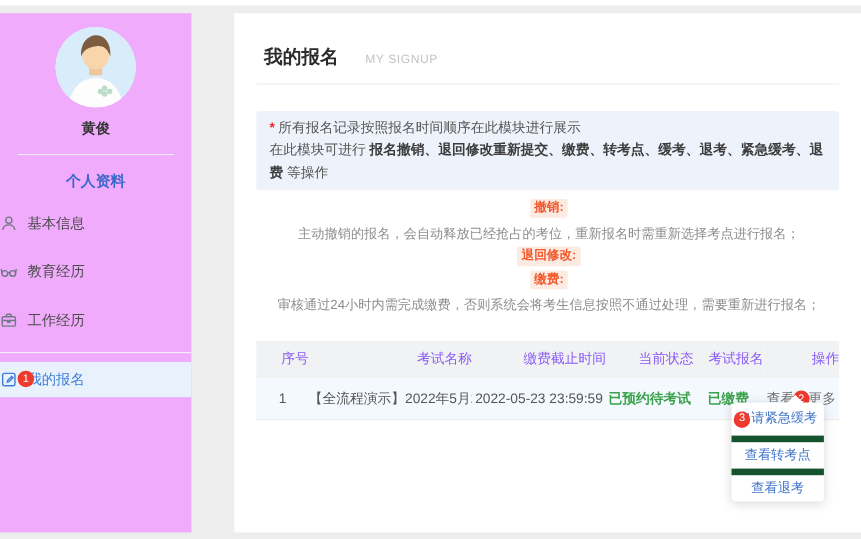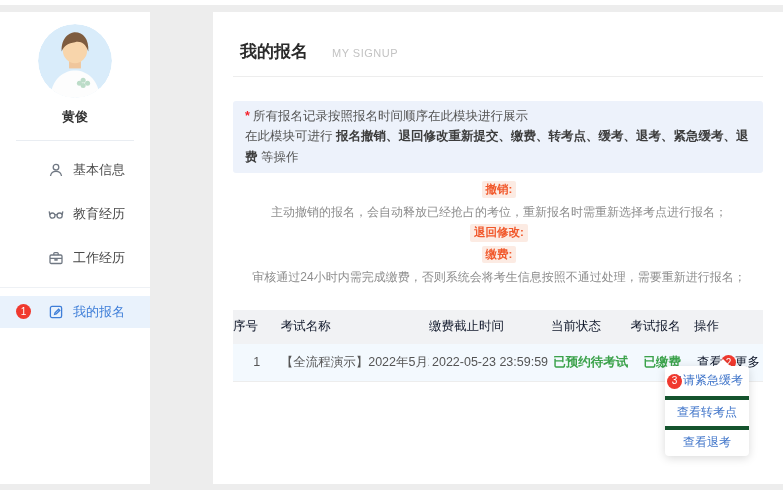--- a/index.html
+++ b/index.html
@@ -3,28 +3,28 @@
 <meta charset="utf-8">
 <style>
   * { margin:0; padding:0; box-sizing:border-box; }
   html,body { width:783px; height:490px; overflow:hidden;
     font-family:"Liberation Sans","DejaVu Sans",sans-serif; background:#ededed; }
 
   .page { position:relative; width:783px; height:490px; }
   .topbar { position:absolute; left:0; top:0; width:783px; height:5px; background:#ffffff; }
 
   
-  .sidebar { position:absolute; left:0; top:12px; width:150px; height:472px; background:#ffffff; }
+  .sidebar { position:absolute; left:0; top:12px; width:174px; height:472px; background:#f0abfc; }
   .avatar-wrap { width:100%; display:flex; justify-content:center; padding-top:12px; }
   .avatar { width:74px; height:74px; border-radius:50%; overflow:hidden; }
   .user-name { text-align:center; font-size:13px; font-weight:700; color:#333; margin-top:10px; }
   .side-divider { height:1px; background:#e9edf2; margin:14px 16px 0 16px; }
   .side-divider.full { margin:14px 0 0 0; background:#eef1f5; }
   .side-heading { text-align:center; color:#3a66cc; font-weight:700; font-size:13.5px; margin-top:15px; }
-  .side-item { display:flex; align-items:center; gap:9px; padding-left:48px; height:30px; margin-top:14px;
+  .side-item { display:flex; align-items:center; gap:9px; height:30px; margin-top:14px;
     font-size:13px; color:#4a4a4a; cursor:pointer; position:relative; }
   .side-item .ico { width:16px; height:16px; display:inline-flex; color:#707883; flex:0 0 16px; }
   .side-item.active { background:#e9f2fc; color:#3e7ed8; margin-top:8px; height:32px; }
   .side-item.active .ico { color:#3e7ed8; }
   .num-badge { background:#f0392e; color:#fff; width:15px; height:15px; border-radius:50%;
     font-size:10px; display:inline-flex; align-items:center; justify-content:center; line-height:1; }
   .side-item .num-badge { position:absolute; left:16px; top:8px; }
 
   
   .content { position:absolute; left:213px; top:12px; width:570px; height:472px; background:#ffffff;
@@ -40,35 +40,35 @@
   .notice-box b { color:#3c3c3c; font-weight:700; }
 
   .tips { margin-top:8px; padding-left:2px; }
   .tip-line { display:flex; align-items:center; gap:6px; margin-top:4px; font-size:12px; color:#8d8d8d; line-height:1.35;flex-direction:column; }
   .tip-tag { background:#fcebe3; color:#f1582b; font-size:11.5px; padding:1px 4px; border-radius:2px;
     flex:0 0 auto; font-weight:700; }
 
   
   .table-wrap { position:relative; margin-top:24px; }
   table { width:100%; border-collapse:collapse; table-layout:fixed; }
-  thead th { background:#f1f2f4; color:#0f172a; font-size:12.5px; font-weight:400; height:34px; text-align:left; }
+  thead th { background:#f1f2f4; color:#8b5cf6; font-size:12.5px; font-weight:400; height:34px; text-align:right; }
   tbody td { background:#f3f9fe; color:#555; font-size:12.5px; height:38px; text-align:center;
     border-bottom:1px solid #ededed; white-space:nowrap; overflow:hidden; }
   td.status { color:#3ba24b; font-weight:700; }
-  .link { color:#0f172a; cursor:pointer; }
+  .link { color:#737373; cursor:pointer; }
   .action-cell .num-badge { display:inline-flex; vertical-align:middle; margin:0 -1px; position:relative; z-index:2; }
 
   
   .dropdown { position:absolute; right:14px; top:56px; width:84px; background:#fff; border-radius:4px;
     box-shadow:0 2px 10px rgba(0,0,0,.15); z-index:5; }
   .dropdown::before { content:""; position:absolute; top:-5px; right:21px; width:10px; height:10px;
     background:#fff; transform:rotate(45deg); box-shadow:-2px -2px 4px rgba(0,0,0,.06); }
   .dd-item { height:30px; display:flex; align-items:center; justify-content:center; gap:2px;
     font-size:12px; color:#3f74c9; cursor:pointer; position:relative; }
-  .dd-item + .dd-item { border-top:4px solid #14532d; }
+  .dd-item + .dd-item { border-top:6px solid #14532d; }
   .dd-item .num-badge { position:absolute; left:2px; top:8px; }
 </style>
 </head>
 <body>
 
 <div class="page">
   <div class="topbar"></div>
 
   <div class="sidebar">
     <div class="avatar-wrap">
@@ -89,20 +89,21 @@
               <circle cx="61" cy="83" r="3.4"></circle>
                 <circle cx="56" cy="80" r="3.4"></circle>
             </g>
           </g>
         </svg>
       </div>
     </div>
     <div class="user-name">黄俊</div>
     <div class="side-divider"></div>
 
+    <div class="side-heading">个人资料</div>
 
     <div class="side-item">
       <span class="ico">
         <svg viewBox="0 0 16 16" fill="none" stroke="currentColor" stroke-width="1.3">
             <circle cx="8" cy="5.2" r="2.8"></circle>
             <path d="M2.5 14 C3 10.8 5.2 9.4 8 9.4 C10.8 9.4 13 10.8 13.5 14"></path>
           </svg>
       </span>
       <span>基本信息</span>
     </div>

